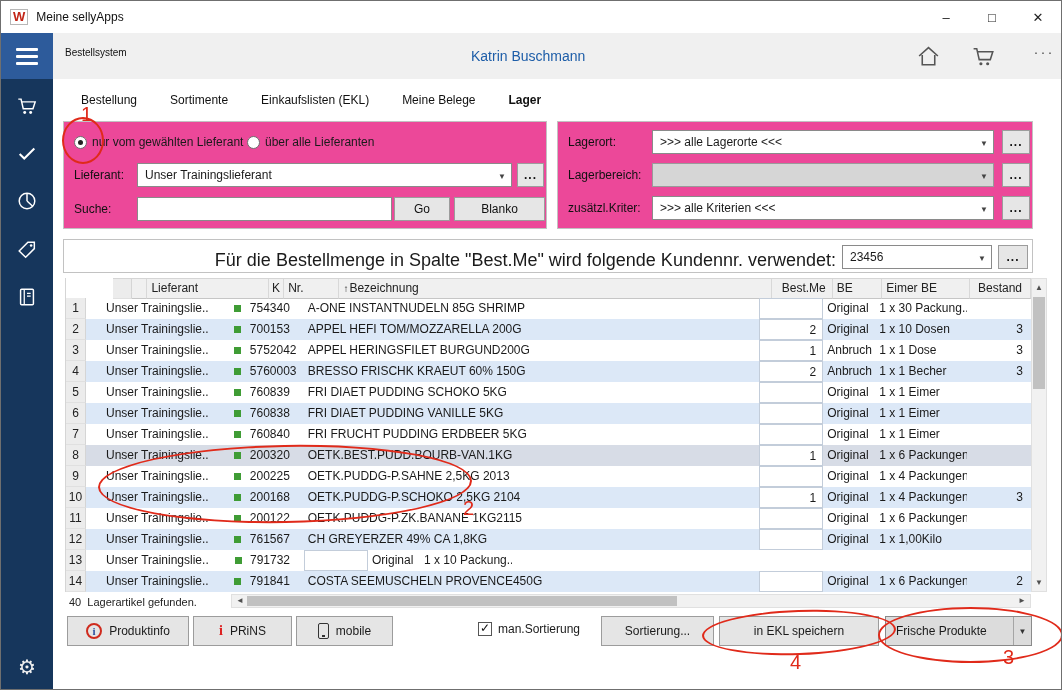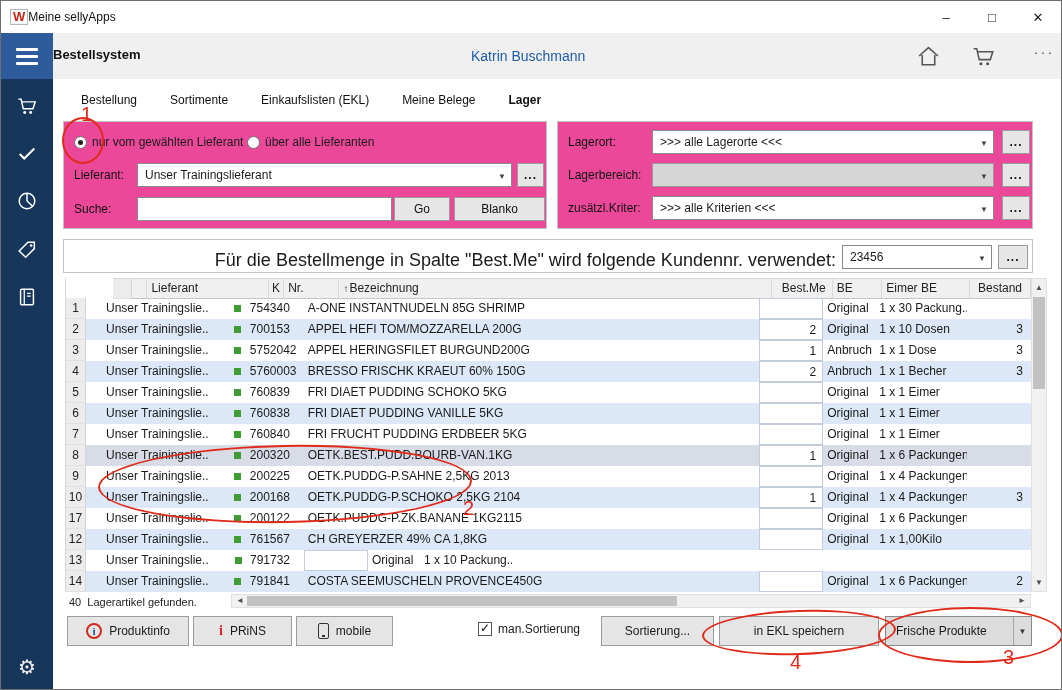--- a/index.html
+++ b/index.html
@@ -7,42 +7,42 @@
   body { font-family:"Liberation Sans", sans-serif; font-size:12px; color:#1a1a1a; }
 
   #window { position:relative; width:1062px; height:690px; background:#fff;
             border:1px solid #6f6f6f; overflow:hidden; }
 
   
   .titlebar { position:absolute; left:0; top:0; width:100%; height:32px; background:#fff;
               display:flex; align-items:center; }
   .appicon { margin-left:9px; font-weight:bold; font-size:13px; color:#c22517;
              border:1px solid #b7b7b7; padding:0 2px; line-height:14px; }
-  .wintitle { margin-left:0; font-size:12px; color:#111; }
+  .wintitle { margin-left:8px; font-size:12px; color:#111; }
   .wincontrols { position:absolute; right:0; top:0; height:32px; display:flex; }
   .winbtn { width:46px; height:32px; display:flex; align-items:center; justify-content:center;
             font-size:13px; color:#222; cursor:default; }
 
   
   .sidebar { position:absolute; left:0; top:32px; width:52px; height:658px;
              background:var(--sidebar-navy,#16365c); }
   .hamburger { position:absolute; left:0; top:0; width:52px; height:46px;
                background:var(--accent-blue,#2d5b9b); display:flex; flex-direction:column;
                align-items:center; justify-content:center; gap:4px; }
   .hamburger i { display:block; width:22px; height:3px; background:#fff; border-radius:1px; }
   .navicon { position:absolute; left:14px; width:24px; height:24px; display:flex;
              align-items:center; justify-content:center; }
   .navicon svg { width:22px; height:22px; }
   .gearicon { position:absolute; left:0; top:622px; width:52px; text-align:center;
               font-size:20px; color:#f0f0f0; }
 
   
   .header { position:absolute; left:52px; top:32px; width:1010px; height:46px;
             background:var(--header-gray,#f0f0f0); }
-  .apptitle { position:absolute; left:0; top:14px; font-size:13px; font-weight:bold; color:#111; }
+  .apptitle { position:absolute; left:12px; top:14px; font-size:10px; font-weight:normal; color:#111; }
   .username { position:absolute; left:418px; top:15px; font-size:14px; color:var(--user-blue,#1d5da8); }
   .hdricon { position:absolute; top:10px; width:28px; height:26px; display:flex;
              align-items:center; justify-content:center; }
   .hdricon svg { width:25px; height:25px; }
   .hdots { position:absolute; left:975px; top:10px; width:32px; font-size:15px; color:#555;
            letter-spacing:2px; text-align:center; }
 
   
   .tabs { position:absolute; left:80px; top:92px; display:flex; }
   .tab { margin-right:33px; font-size:12px; color:#111; cursor:default; }
@@ -449,21 +449,21 @@
           <div class="td c-nr">200168</div>
           <div class="td c-bez">OETK.PUDDG-P.SCHOKO 2,5KG 2104</div>
           <div class="td c-bestme">
             <div class="bmbox">1</div>
           </div>
           <div class="td c-be">Original</div>
           <div class="td c-inhalt">1 x 4 Packungen</div>
           <div class="td c-bestand">3</div>
         </div>
         <div class="tr">
-          <div class="td c-num">17</div>
+          <div class="td c-num">11</div>
           <div class="td c-icon"></div>
           <div class="td c-lief">Unser Trainingslie..</div>
           <div class="td c-k">
             <span class="kdot"></span>
           </div>
           <div class="td c-nr">200122</div>
           <div class="td c-bez">OETK.PUDDG-P.ZK.BANANE 1KG2115</div>
           <div class="td c-bestme">
             <div class="bmbox"></div>
           </div>

